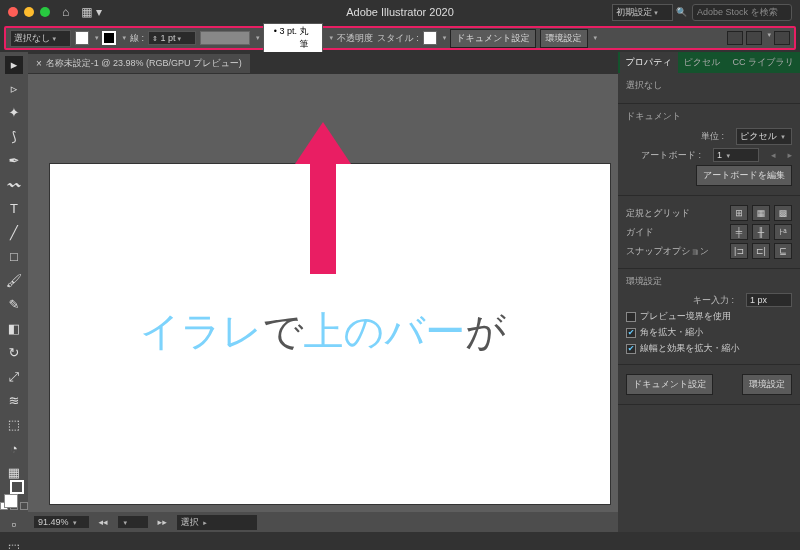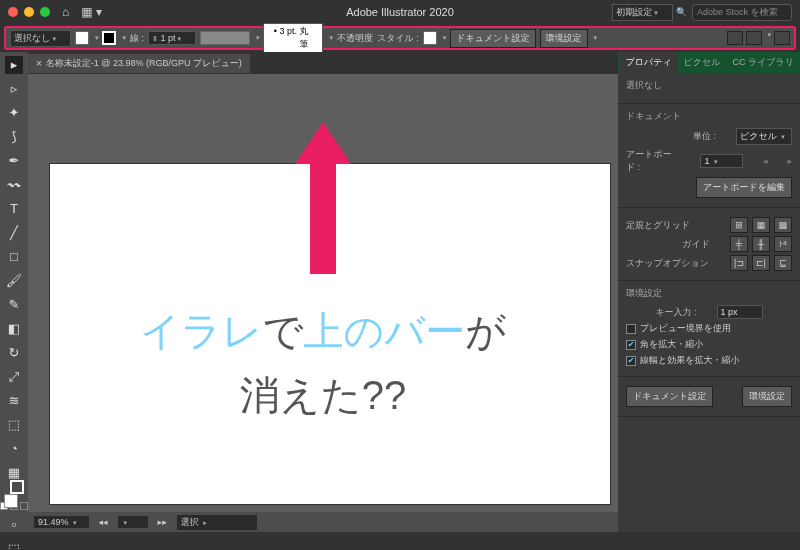--- a/index.html
+++ b/index.html
@@ -51,21 +51,21 @@
   .statusbar { height: 20px; background: #4d4d4d; display: flex; align-items: center; padding: 0 6px; font-size: 9px; color: #ccc; gap: 10px; }
   .status-drop { background: #2a2a2a; padding: 1px 12px 1px 4px; }
 
   
   .rpanel { width: 182px; background: #3a3a3a; display: flex; flex-direction: column; font-size: 9px; color: #ccc; }
   .rp-tabs { display: flex; background: #14532d; justify-content: flex-end; }
   .rp-tab { padding: 4px 6px; font-size: 9px; color: #aaa; }
   .rp-tab.on { background: #3a3a3a; color: #eee; }
   .rp-section { padding: 6px 8px; border-bottom: 1px solid #2a2a2a; }
   .rp-hdr { font-size: 9px; color: #aaa; margin-bottom: 5px; }
-  .rp-row { display: flex; align-items: center; gap: 20px; margin: 3px 0; justify-content: flex-end; }
+  .rp-row { display: flex; align-items: center; gap: 12px; margin: 3px 0; justify-content: flex-end; }
   .rp-label { color: #bbb; font-size: 9px; }
   .rp-input { background: #2a2a2a; border: 1px solid #555; padding: 1px 3px; font-size: 9px; color: #ddd; width: 46px; }
   .rp-btn { background: #5a5a5a; border: 1px solid #222; padding: 3px 6px; font-size: 9px; color: #ddd; font-family: Liberation Serif, serif; }
   .rp-icons { display: flex; gap: 4px; }
   .rp-iconbox { width: 18px; height: 16px; background: #505050; border: 1px solid #222; color:#ccc; font-size:9px; text-align:center; line-height:14px; }
   .chk { display: flex; align-items: center; gap: 4px; margin: 3px 0; font-size: 9px; }
   .chkbox { width: 10px; height: 10px; border: 1px solid #888; background: #2a2a2a; display:inline-flex; align-items:center; justify-content:center; font-size:8px; color:#6cf; }
 </style>
 </head>
 <body>
@@ -160,21 +160,20 @@
       <div class="canvas-area">
         <div class="artboard"></div>
         <div class="arrow-annot">
           <div class="arrow-head"></div>
             <div class="arrow-stem"></div>
         </div>
         <div class="annot-text">
           <div>
             <span class="teal">イラレ</span><span class="gray">で</span><span class="teal">上のバー</span><span class="gray">が</span>
           </div>
-          <div class="gray">消えた??</div>
         </div>
       </div>
       <div class="statusbar">
         <span class="status-drop"><span>91.49%</span> <span class="chev">▾</span></span>
         <span>◂◂</span>
         <span class="status-drop" style="width:30px;"><span class="chev">▾</span></span>
         <span>▸▸</span>
         <span class="status-drop" style="width:80px;"><span>選択</span> <span class="chev">▸</span></span>
       </div>
     </div>
@@ -206,40 +205,40 @@
       </div>
       <div class="rp-section">
         <div class="rp-row" style="justify-content:space-between;">
           <span class="rp-label">定規とグリッド</span>
           <div class="rp-icons">
             <span class="rp-iconbox">⊞</span>
             <span class="rp-iconbox">▦</span>
             <span class="rp-iconbox">▩</span>
           </div>
         </div>
-        <div class="rp-row" style="justify-content:flex-end;">
+        <div class="rp-row" style="justify-content:space-between;">
           <span class="rp-label">ガイド</span>
           <div class="rp-icons">
             <span class="rp-iconbox">╪</span>
             <span class="rp-iconbox">╫</span>
             <span class="rp-iconbox">꜔ᵃ</span>
           </div>
         </div>
         <div class="rp-row" style="justify-content:space-between;">
           <span class="rp-label">スナップオプション</span>
           <div class="rp-icons">
             <span class="rp-iconbox">|⊐</span>
             <span class="rp-iconbox">⊏|</span>
             <span class="rp-iconbox">⊑</span>
           </div>
         </div>
       </div>
       <div class="rp-section">
         <div class="rp-hdr">環境設定</div>
-        <div class="rp-row" style="justify-content:center;">
+        <div class="rp-row" style="justify-content:flex-end;">
           <span class="rp-label">キー入力 :</span>
           <span class="rp-input">1 px</span>
         </div>
         <label class="chk">
             <span class="chkbox"></span>
             <span>プレビュー境界を使用</span>
           </label>
         <label class="chk">
             <span class="chkbox">✔</span>
             <span>角を拡大・縮小</span>

